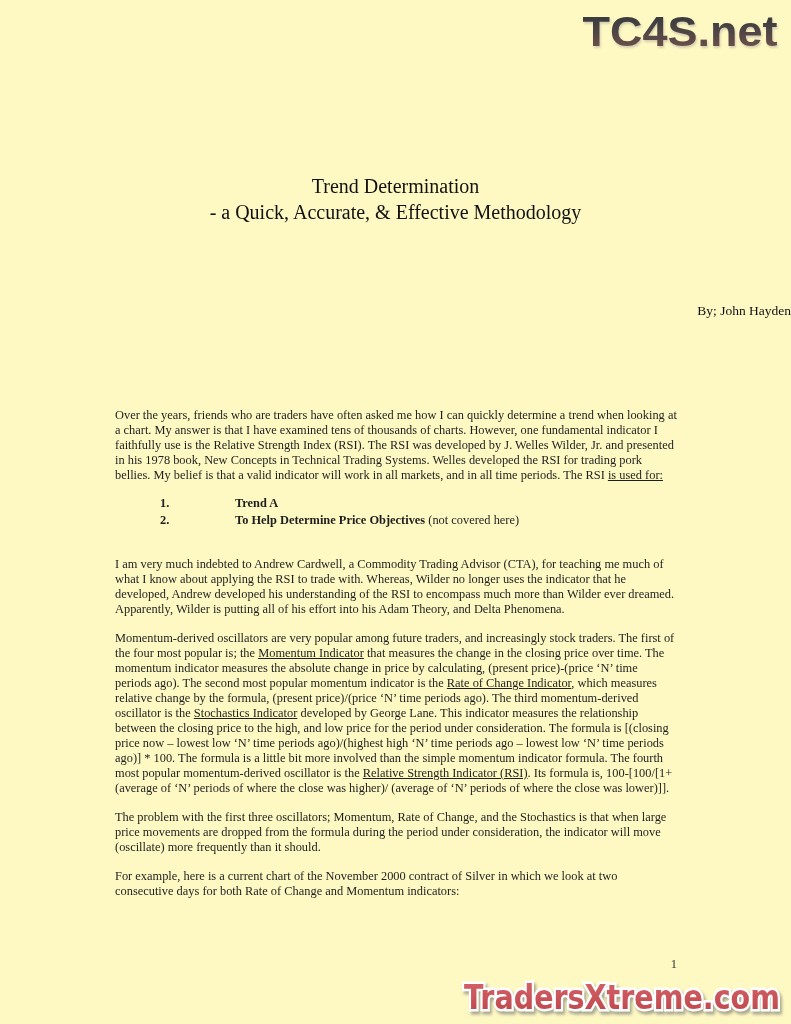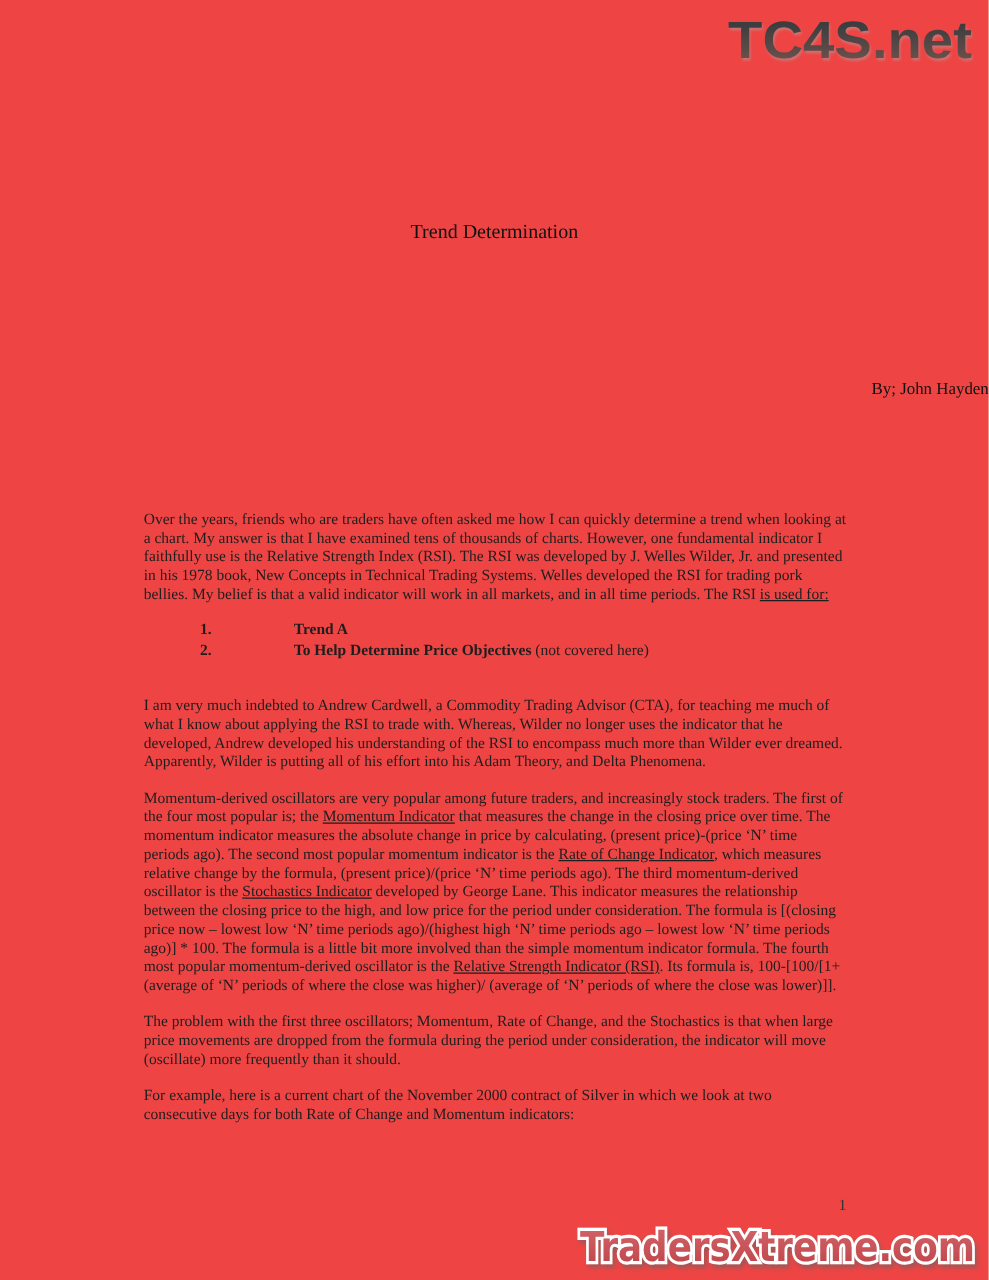--- a/index.html
+++ b/index.html
@@ -1,29 +1,29 @@
 <!DOCTYPE html>
 <html><head>
 <meta charset="utf-8">
 <style>
   html,body{margin:0;padding:0;background:#ffffff;}
   .page{
     position:relative;
     width:791px;height:1024px;
-    background:#ef4444;
+    background:#fef9c3;
     font-family:"Liberation Serif", serif;
     color:#1e1e1e;
     overflow:hidden;
   }
   
   .header-logo{position:absolute;top:4px;right:8px;}
   
   .title-block{
     position:absolute;top:173px;left:0;width:100%;
-    text-align:center;font-size:16px;line-height:26px;color:#111;
+    text-align:center;font-size:20px;line-height:26px;color:#111;
   }
   
   .byline{
     position:absolute;top:303px;left:0;width:100%;
     text-align:right;font-size:13.5px;color:#111;
   }
   
   .content{
     position:absolute;left:115px;top:408px;width:562px;
     font-size:12.4px;line-height:15px;color:#1e1e1e;
@@ -71,20 +71,21 @@
           <stop offset="0.65" stop-color="#5a4a47"></stop>
           <stop offset="1" stop-color="#7c544c"></stop>
         </linearGradient>
       </defs>
       <text x="102" y="42" text-anchor="middle" font-family="Liberation Sans, sans-serif" font-weight="bold" font-size="42" fill="url(#tc4sGrad)" textLength="195" lengthAdjust="spacingAndGlyphs">TC4S.net</text>
     </svg>
   </div>
 
   <div class="title-block">
     <div>Trend Determination</div>
+    <div>- a Quick, Accurate, &amp; Effective Methodology</div>
   </div>
 
   <div class="byline">By; John Hayden</div>
 
   <div class="content">
     <p><span>Over the years, friends who are traders have often asked me how I can quickly determine a trend when looking at a chart. My answer is that I have examined tens of thousands of charts. However, one fundamental indicator I faithfully use is the Relative Strength Index (RSI). The RSI was developed by J. Welles Wilder, Jr. and presented in his 1978 book, </span><span class="seg-italic">New Concepts in Technical Trading Systems</span><span>. Welles developed the RSI for trading pork bellies. My belief is that a valid indicator will work in all markets, and in all time periods.  The RSI </span><span class="seg-underline">is used for:</span></p>
 
     <div class="doc-list">
       <div class="list-row">
         <span class="list-num">1.</span>

